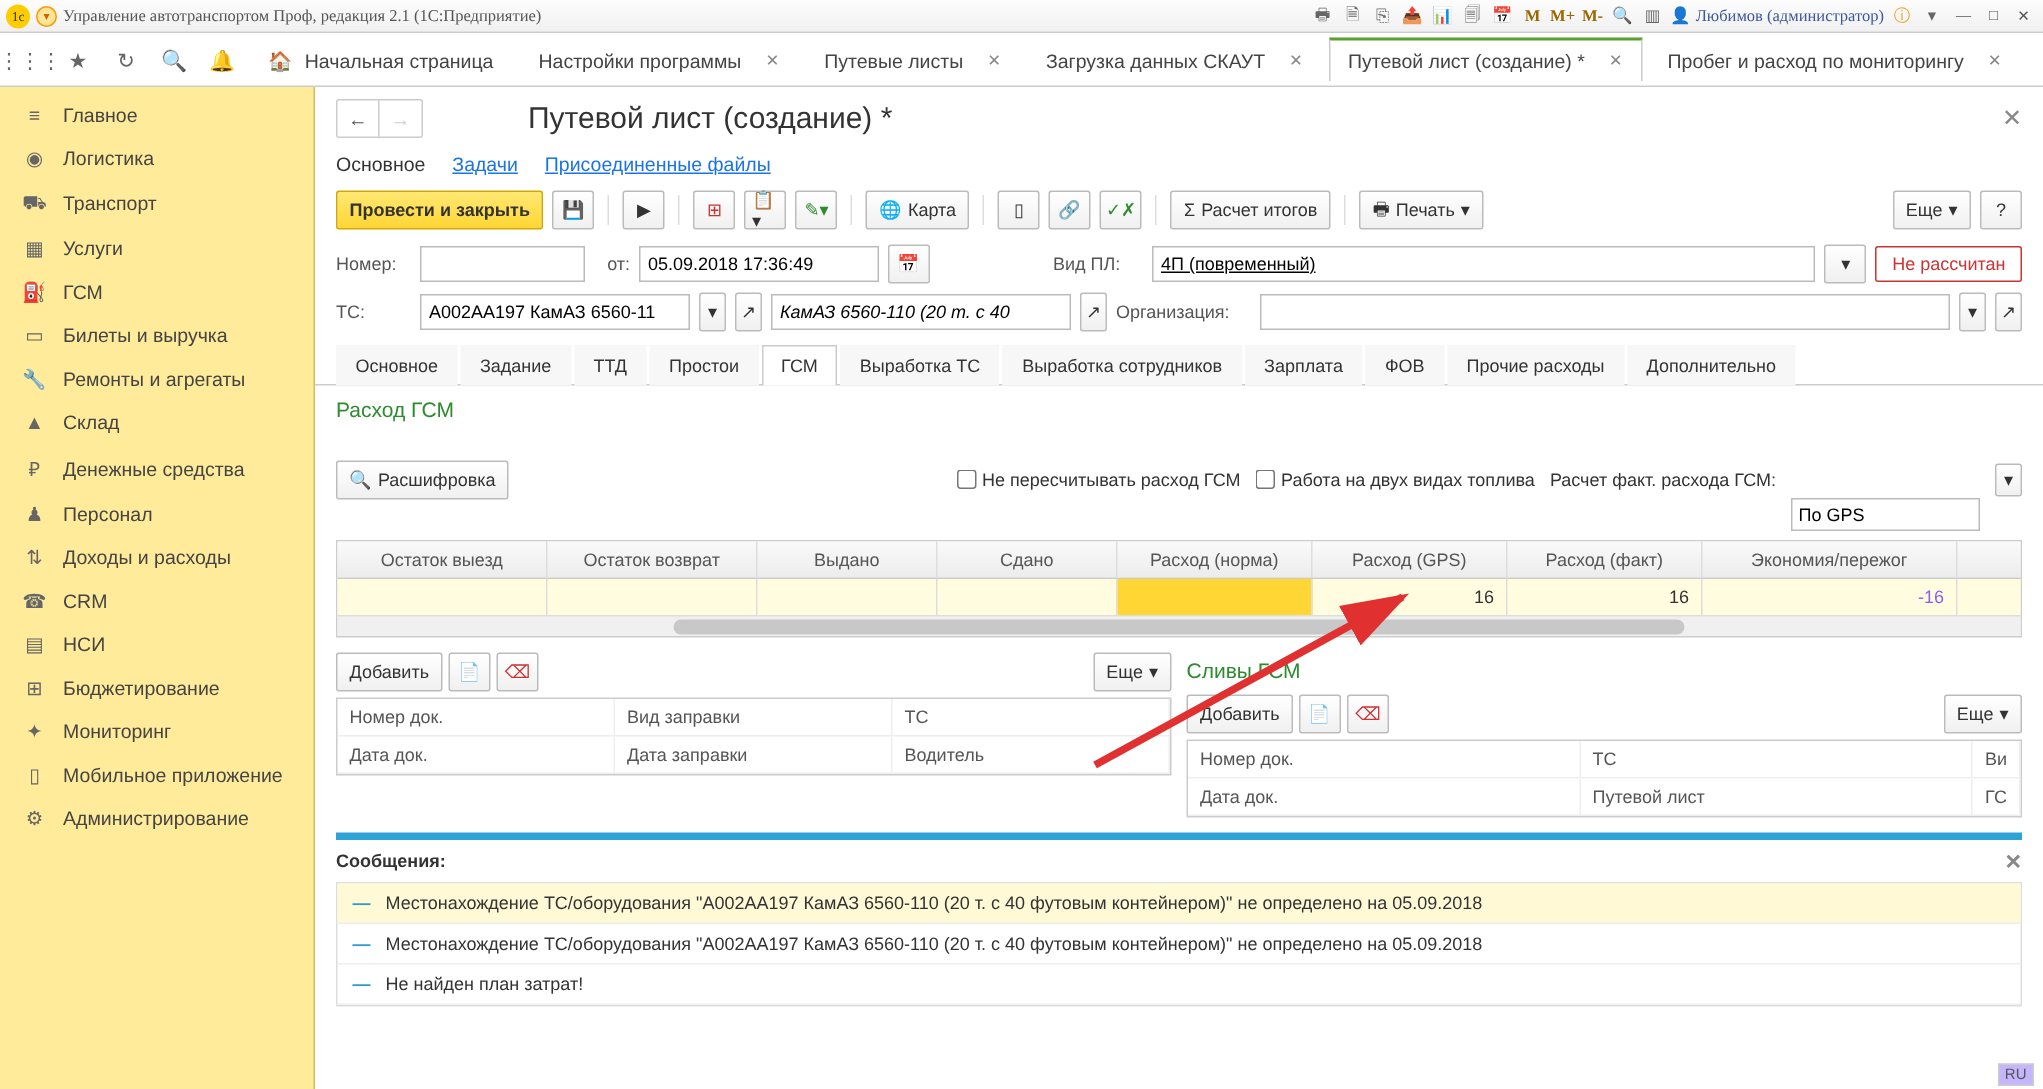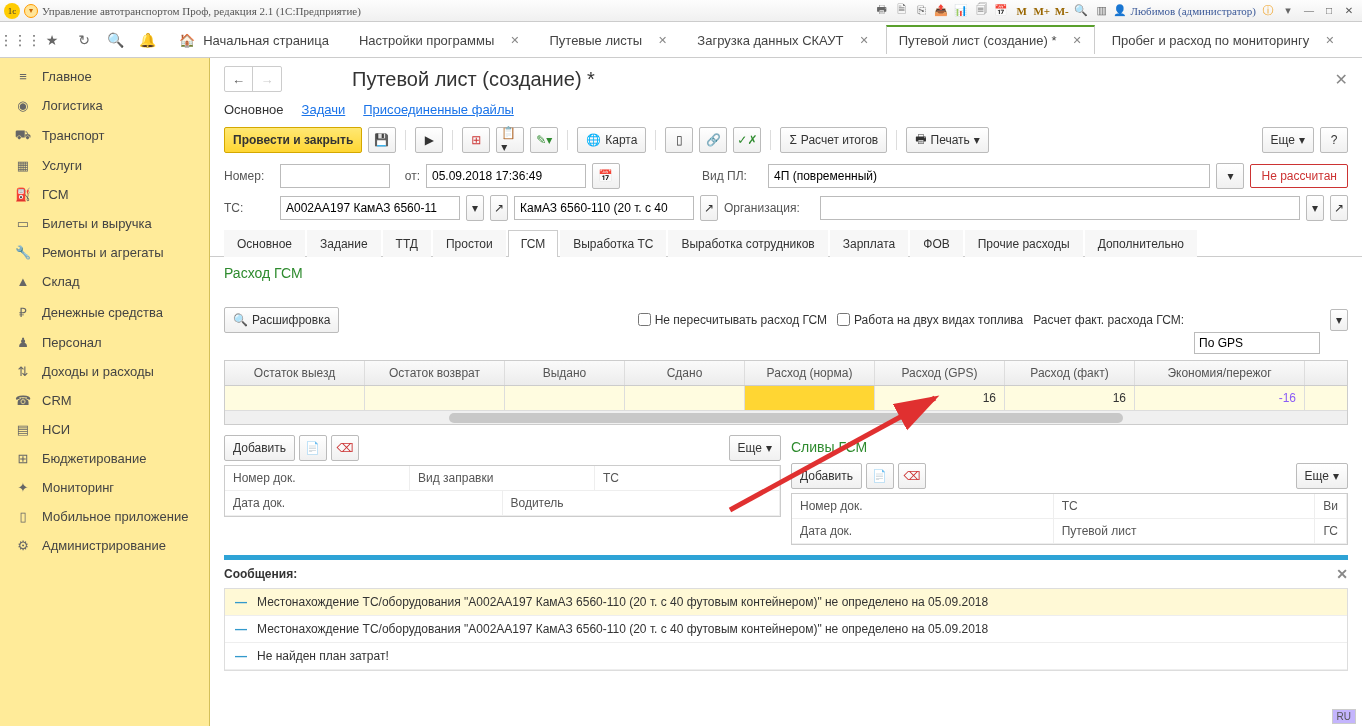--- a/index.html
+++ b/index.html
@@ -36,21 +36,21 @@
 .subnav a.active { color: #333; text-decoration: none; }
 .toolbar { display: flex; align-items: center; gap: 6px; padding: 0 14px 10px; flex-wrap: wrap; }
 .btn { border: 1px solid #bbb; background: linear-gradient(#fff,#f0f0f0); padding: 4px 8px; border-radius: 2px; cursor: pointer; display: flex; align-items: center; gap: 4px; font-size: 12px; height: 26px; }
 .btn.primary { background: linear-gradient(#ffe873,#ffd633); border-color: #d4a800; font-weight: bold; }
 .btn.icon-only { width: 28px; justify-content: center; padding: 4px; }
 .toolbar-right { margin-left: auto; display: flex; gap: 6px; }
 .form-rows { padding: 0 14px 8px; display: flex; flex-direction: column; gap: 6px; }
 .form-row { display: flex; align-items: center; gap: 6px; font-size: 12px; }
 .form-label { min-width: 50px; color: #555; }
 .form-input { border: 1px solid #bbb; padding: 3px 5px; height: 24px; font-size: 12px; }
-.form-input.wide { flex: 1; }
+.form-input.wide { flex: 1; text-decoration: underline; }
 .badge-red { border: 1px solid #cc3333; color: #cc3333; padding: 3px 10px; border-radius: 2px; background: #fff; height: 24px; display: flex; align-items: center; }
 .inner-tabs { display: flex; padding: 0 14px; border-bottom: 1px solid #ccc; font-size: 12px; }
 .inner-tab { padding: 6px 12px; border: 1px solid transparent; border-bottom: none; cursor: pointer; position: relative; top: 1px; background: #f7f7f7; margin-right: 2px; }
 .inner-tab.active { border-color: #ccc; background: #fff; }
 .section-title { color: #2e8b2e; font-size: 14px; padding: 8px 14px 4px; }
 .sub-toolbar { display: flex; align-items: center; gap: 10px; padding: 0 14px 6px; font-size: 12px; }
 .check { display: flex; align-items: center; gap: 4px; }
 .check input { width: 13px; height: 13px; }
 .select { border: 1px solid #bbb; padding: 2px 4px; height: 22px; font-size: 12px; }
 .grid-wrap { margin: 0 14px 6px; border: 1px solid #ccc; position: relative; }
@@ -285,21 +285,21 @@
         <span class="form-label" style="min-width:60px">Вид ПЛ:</span>
         <input class="form-input wide" value="4П (повременный)" style="">
         <div class="btn icon-only">▾</div>
         <div class="badge-red">Не рассчитан</div>
       </div>
       <div class="form-row">
         <span class="form-label">ТС:</span>
         <input class="form-input" style="width: 180px;" value="А002АА197 КамАЗ 6560-11">
         <div class="btn icon-only" style="width:18px">▾</div>
         <div class="btn icon-only" style="width:18px">↗</div>
-        <input class="form-input" style="width: 180px;" value="КамАЗ 6560-110 (20 т. с 40">
+        <input class="form-input" style="width: 200px; font-style: italic;" value="КамАЗ 6560-110 (20 т. с 40">
         <div class="btn icon-only" style="width:18px">↗</div>
         <span class="form-label" style="min-width:90px">Организация:</span>
         <input class="form-input wide" value="" style="">
         <div class="btn icon-only" style="width:18px">▾</div>
         <div class="btn icon-only" style="width:18px">↗</div>
       </div>
     </div>
 
     <div class="inner-tabs" id="inner-tabs">
         <div class="inner-tab">Основное</div>
@@ -375,20 +375,21 @@
             </div>
         </div>
         <div class="sub-grid">
           <div class="sub-grid-row">
               <div class="sg-cell">Номер док.</div>
               <div class="sg-cell">Вид заправки</div>
               <div class="sg-cell">ТС</div>
             </div>
           <div class="sub-grid-row">
               <div class="sg-cell">Дата док.</div>
+              <div class="sg-cell">Дата заправки</div>
               <div class="sg-cell">Водитель</div>
             </div>
         </div>
       </div>
       <div class="col">
         <div class="section-title" style="padding-left:0">Сливы ГСМ</div>
         <div class="col-toolbar">
           <div class="btn">Добавить</div>
           <div class="btn icon-only">📄</div>
           <div class="btn icon-only" style="color:#cc3333">⌫</div>

